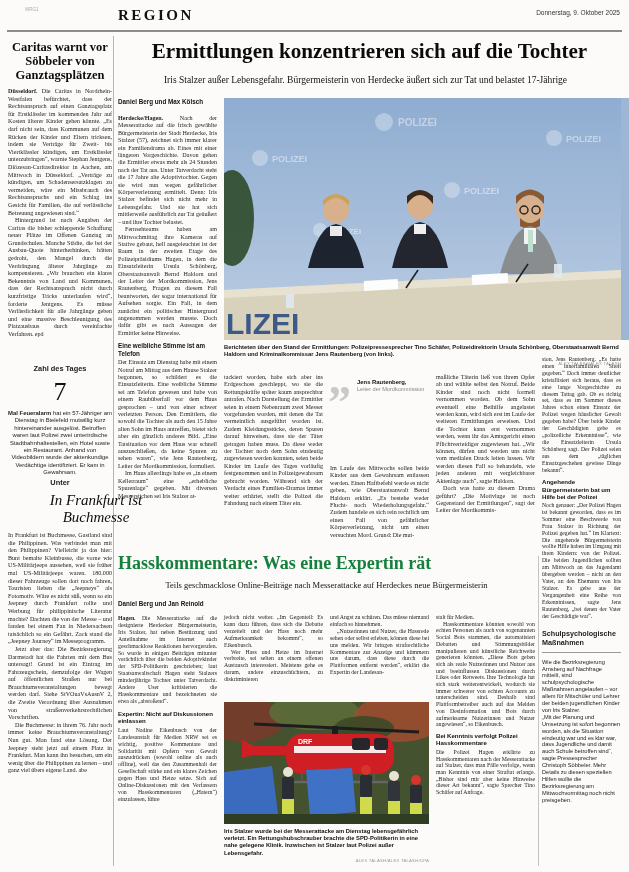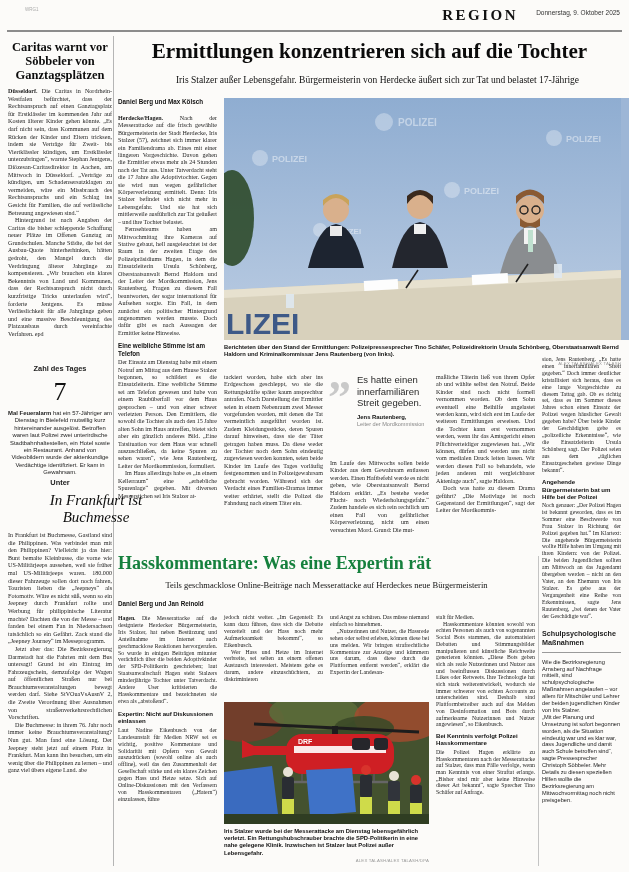--- a/index.html
+++ b/index.html
@@ -1,21 +1,21 @@
 <!DOCTYPE html>
 <html lang="de"><head>
 <meta charset="utf-8">
 <style>
   html,body{margin:0;padding:0;}
   body{width:629px;height:872px;position:relative;overflow:hidden;background:#fcfbf9;
        font-family:"Liberation Serif",serif;color:#1c1c1c;}
   .abs{position:absolute;}
   
   .edition{left:25px;top:7px;font:4.5px "Liberation Sans",sans-serif;color:#aaa;}
-  .section{left:118px;width:400px;top:6px;text-align:right;font:bold 15px/18px "Liberation Serif",serif;letter-spacing:2.5px;color:#111;}
+  .section{left:118px;width:400px;top:6px;text-align:left;font:bold 15px/18px "Liberation Serif",serif;letter-spacing:2.5px;color:#111;}
   .date{right:9px;top:9px;font:6.5px "Liberation Sans",sans-serif;color:#333;}
   .head-rule{left:7px;width:615px;top:30px;height:2.4px;background:#8c8c8c;}
   .vrule{width:1px;background:#b5b5b5;}
   
   .col{font:6.1px/7.4px "Liberation Serif",serif;text-align:justify;word-spacing:-0.2px;color:#1c1c1c;}
   .col p{margin:0;}
   .col p.ind{text-indent:7px;}
   .lead{font-weight:bold;}
   .sh{font:bold 6.3px/7.5px "Liberation Sans",sans-serif;text-align:left;margin:5px 0 2px;color:#111;}
   .byline{font:bold 6.3px "Liberation Sans",sans-serif;color:#111;}
@@ -23,21 +23,21 @@
   .rail-l{left:8px;width:104px;}
   .car-hl{top:40px;text-align:center;font:bold 12.5px/14px "Liberation Serif",serif;color:#0d0d0d;}
   .car-body{top:88px;font-size:6.1px;line-height:7.6px;}
   .mini-label{font:bold 7.4px "Liberation Sans",sans-serif;text-align:center;color:#222;}
   .big-number{font:26px/28px "Liberation Serif",serif;text-align:center;color:#111;}
   .zahl-text{font:5.9px/7.4px "Liberation Sans",sans-serif;text-align:center;color:#222;}
   .glosse-hl{font:italic 15px/16.5px "Liberation Serif",serif;text-align:center;color:#0d0d0d;}
   
   .main-hl{left:118px;width:503px;top:38px;text-align:center;white-space:nowrap;
            font:bold 22px/26px "Liberation Serif",serif;transform:scaleX(.96);transform-origin:center;color:#0b0b0b;}
-  .main-sub{left:126px;width:503px;top:74px;text-align:center;font:9.5px/12px "Liberation Serif",serif;color:#111;}
+  .main-sub{left:114px;width:503px;top:74px;text-align:center;font:9.5px/12px "Liberation Serif",serif;color:#111;}
   .photo-frame{background:#9db6d6;overflow:hidden;}
   .caption{font:bold 5.8px/7.2px "Liberation Sans",sans-serif;color:#111;text-align:left;}
   .credit{font:4.3px "Liberation Sans",sans-serif;color:#9a9a9a;text-align:right;letter-spacing:.2px;}
   
   .pq{position:relative;padding-left:27px;min-height:78px;}
   .pq .qmark{position:absolute;left:-2px;top:14px;font:bold 46px/20px "Liberation Serif",serif;color:#c9c9c9;}
   .pq .qtext{font:9.5px/11.5px "Liberation Sans",sans-serif;color:#2a2a2a;text-align:left;}
   .pq .qname{font:bold 5.9px/7px "Liberation Sans",sans-serif;margin-top:5px;color:#111;}
   .pq .qrole{font:5.6px/6.8px "Liberation Sans",sans-serif;color:#888;}
   
@@ -156,21 +156,20 @@
   </div>
 </div>
 
 <div class="abs col" style="left:224px;top:374px;width:99px;">
   <p>tackiert worden, habe sich aber ins Erdgeschoss geschleppt, wo sie die Rettungskräfte später kaum ansprechbar antrafen. Nach Darstellung der Ermittler seien in einem Nebenraum zwei Messer vorgefunden worden, mit denen die Tat vermeintlich ausgeführt worden ist. Zudem Kleidungsstücke, deren Spuren darauf hinweisen, dass sie der Täter getragen haben muss. Da diese weder der Tochter noch dem Sohn eindeutig zugewiesen werden konnten, seien beide Kinder im Laufe des Tages vorläufig festgenommen und in Polizeigewahrsam gebracht worden. Während sich der Verdacht eines Familien-Dramas immer weiter erhärtet, stellt die Polizei die Fahndung nach einem Täter ein.</p>
 </div>
 
 <div class="abs" style="left:330px;top:374px;width:99px;">
   <div class="pq">
     <span class="qmark">”</span>
-    <div class="qtext">Es hatte einen innerfamiliären Streit gegeben.</div>
     <div class="qname">Jens Rautenberg,</div>
     <div class="qrole">Leiter der Mordkommission</div>
   </div>
   <div class="col" style="margin-top:8px;">
     <p>Im Laufe des Mittwochs sollen beide Kinder aus dem Gewahrsam entlassen werden. Einen Haftbefehl werde es nicht geben, wie Oberstaatsanwalt Bernd Haldorn erklärt. „Es bestehe weder Flucht- noch Wiederholungsgefahr.“ Zudem handele es sich rein rechtlich um einen Fall von gefährlicher Körperverletzung, nicht um einen versuchten Mord. Grund: Die mut-</p>
   </div>
 </div>
 
 <div class="abs col" style="left:436px;top:374px;width:99px;">
   <p>maßliche Täterin ließ von ihrem Opfer ab und wählte selbst den Notruf. Beide Kinder sind noch nicht formell vernommen worden. Ob dem Sohn eventuell eine Beihilfe angelastet werden kann, wird sich erst im Laufe der weiteren Ermittlungen erweisen. Und die Tochter kann erst vernommen werden, wenn ihr das Amtsgericht einen Pflichtverteidiger zugewiesen hat. „Wir können, dürfen und werden uns nicht vom medialen Druck leiten lassen. Wir werden diesen Fall so behandeln, wie jeden anderen mit vergleichbarer Aktenlage auch“, sagte Haldorn.</p>

